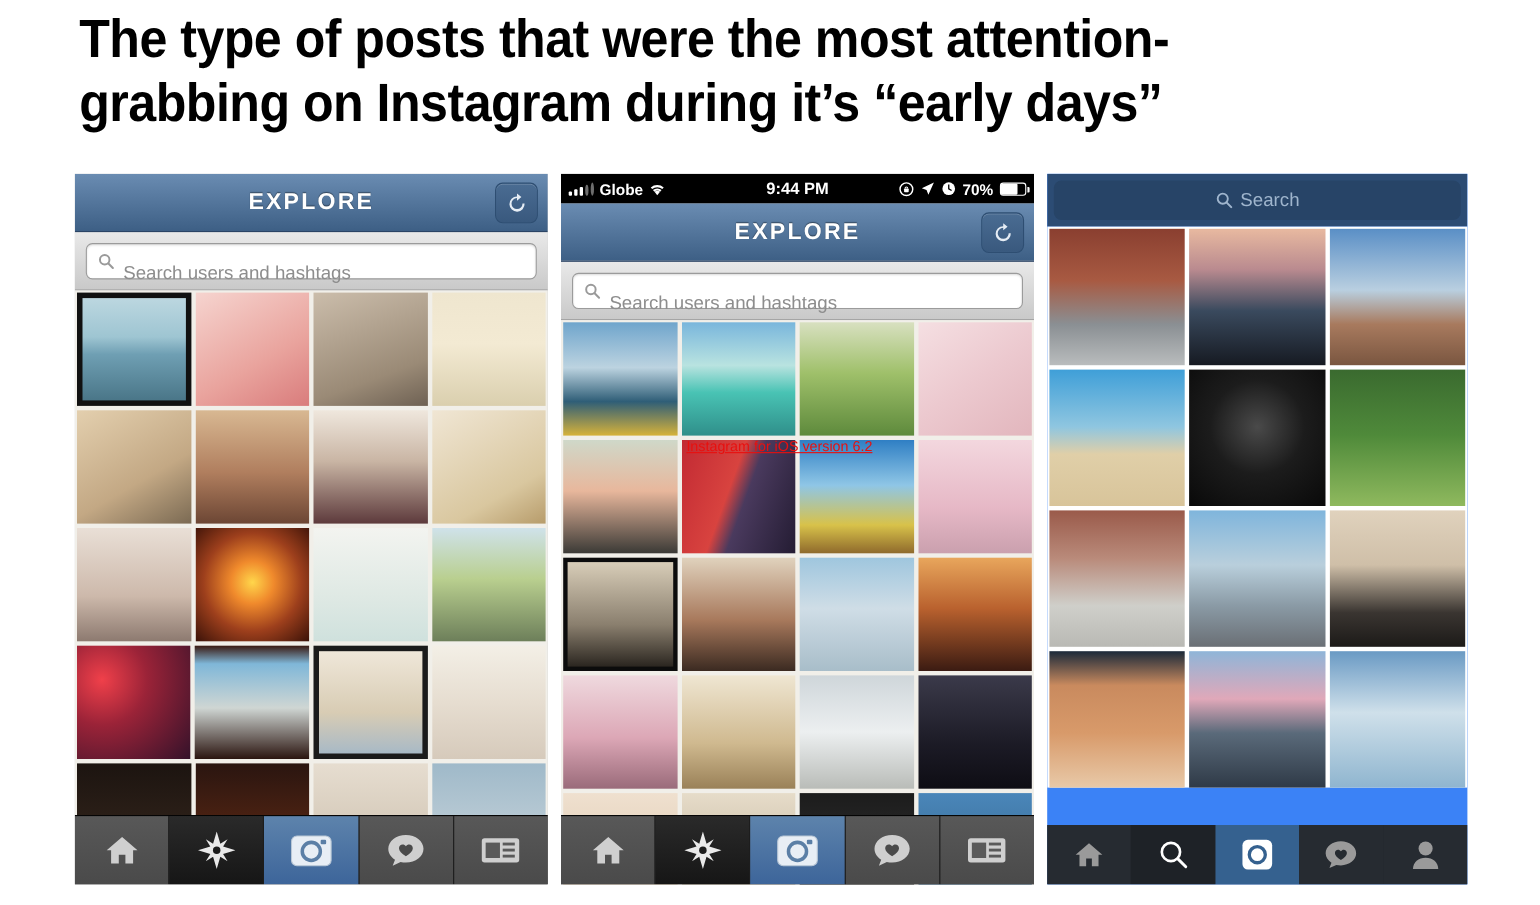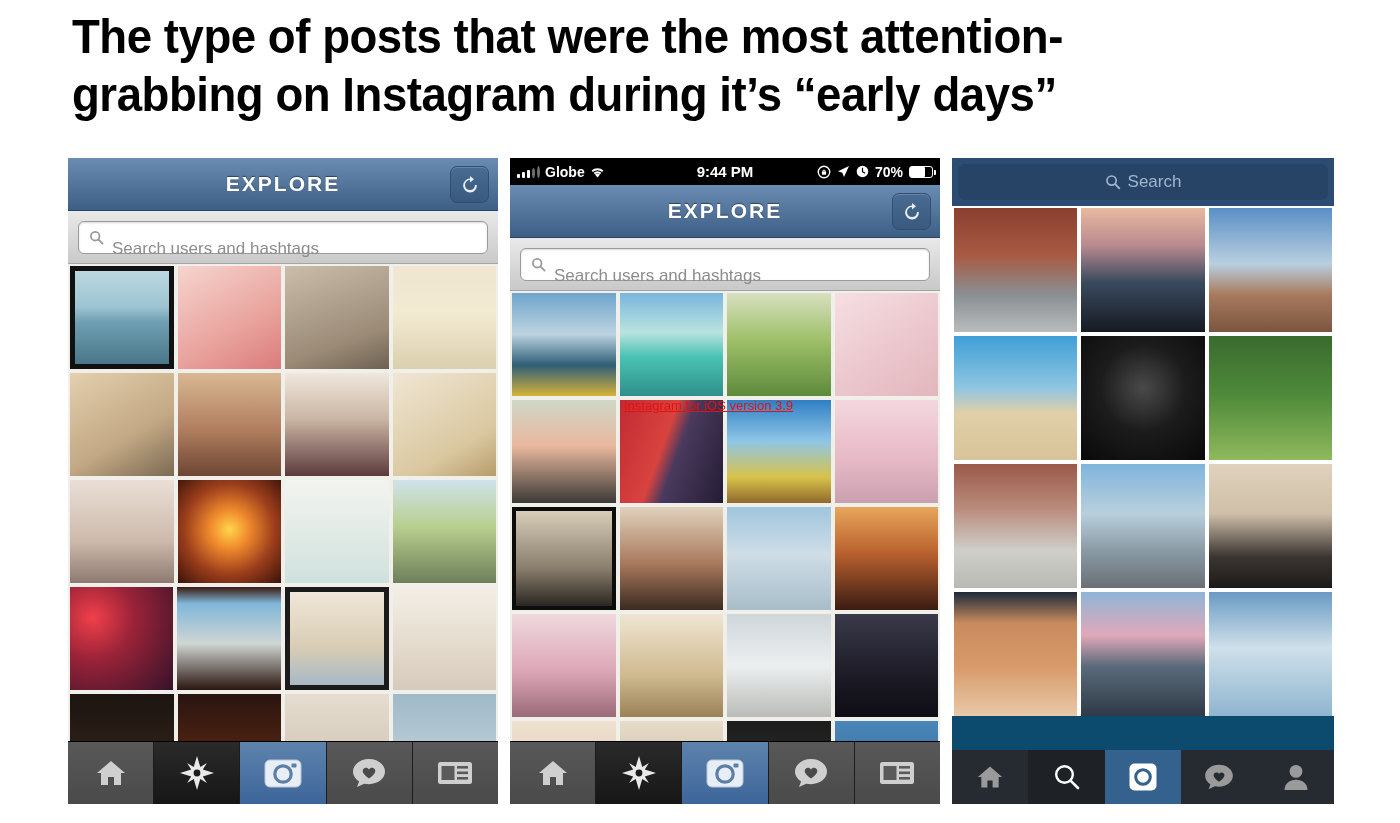--- a/index.html
+++ b/index.html
@@ -367,21 +367,21 @@
         <rect x="1" y="2" width="34" height="22" rx="2.5" fill="#cfcfcf"></rect>
         <rect x="4.5" y="6" width="13" height="14" fill="#5a5a5a"></rect>
         <rect x="20" y="6" width="11" height="2.6" fill="#5a5a5a"></rect>
         <rect x="20" y="11.5" width="11" height="2.6" fill="#5a5a5a"></rect>
         <rect x="20" y="17" width="11" height="2.6" fill="#5a5a5a"></rect>
       </svg>
     </div>
   </div>
 </div>
 
-<div class="phone" id="phone-3" style="background:#0c4a6e">
+<div class="phone" id="phone-3" style="background:#3b82f6">
 
   <div class="flat-searchbar">
     <div class="flat-searchfield">
       <svg width="16" height="16" viewBox="0 0 16 16">
         <circle cx="6.6" cy="6.6" r="4.6" fill="none" stroke="#9fb5cd" stroke-width="1.7"></circle>
         <line x1="10.2" y1="10.2" x2="14.3" y2="14.3" stroke="#9fb5cd" stroke-width="1.9" stroke-linecap="round"></line>
       </svg>
       <span>Search</span>
     </div>
   </div>
@@ -436,13 +436,13 @@
     </div>
     <div class="tab">
       <svg width="26" height="28" viewBox="0 0 26 28">
         <circle cx="13" cy="8.4" r="6.4" fill="#9a9a9a"></circle>
         <path d="M1.5 27c0-6.2 5.1-10.3 11.5-10.3S24.5 20.8 24.5 27z" fill="#9a9a9a"></path>
       </svg>
     </div>
   </div>
 </div>
 
-<div id="ios-version-note">Instagram for iOS version 3.9</div>
+<div id="ios-version-note">Instagram for iOS version 6.2</div>
 
 </body></html>

